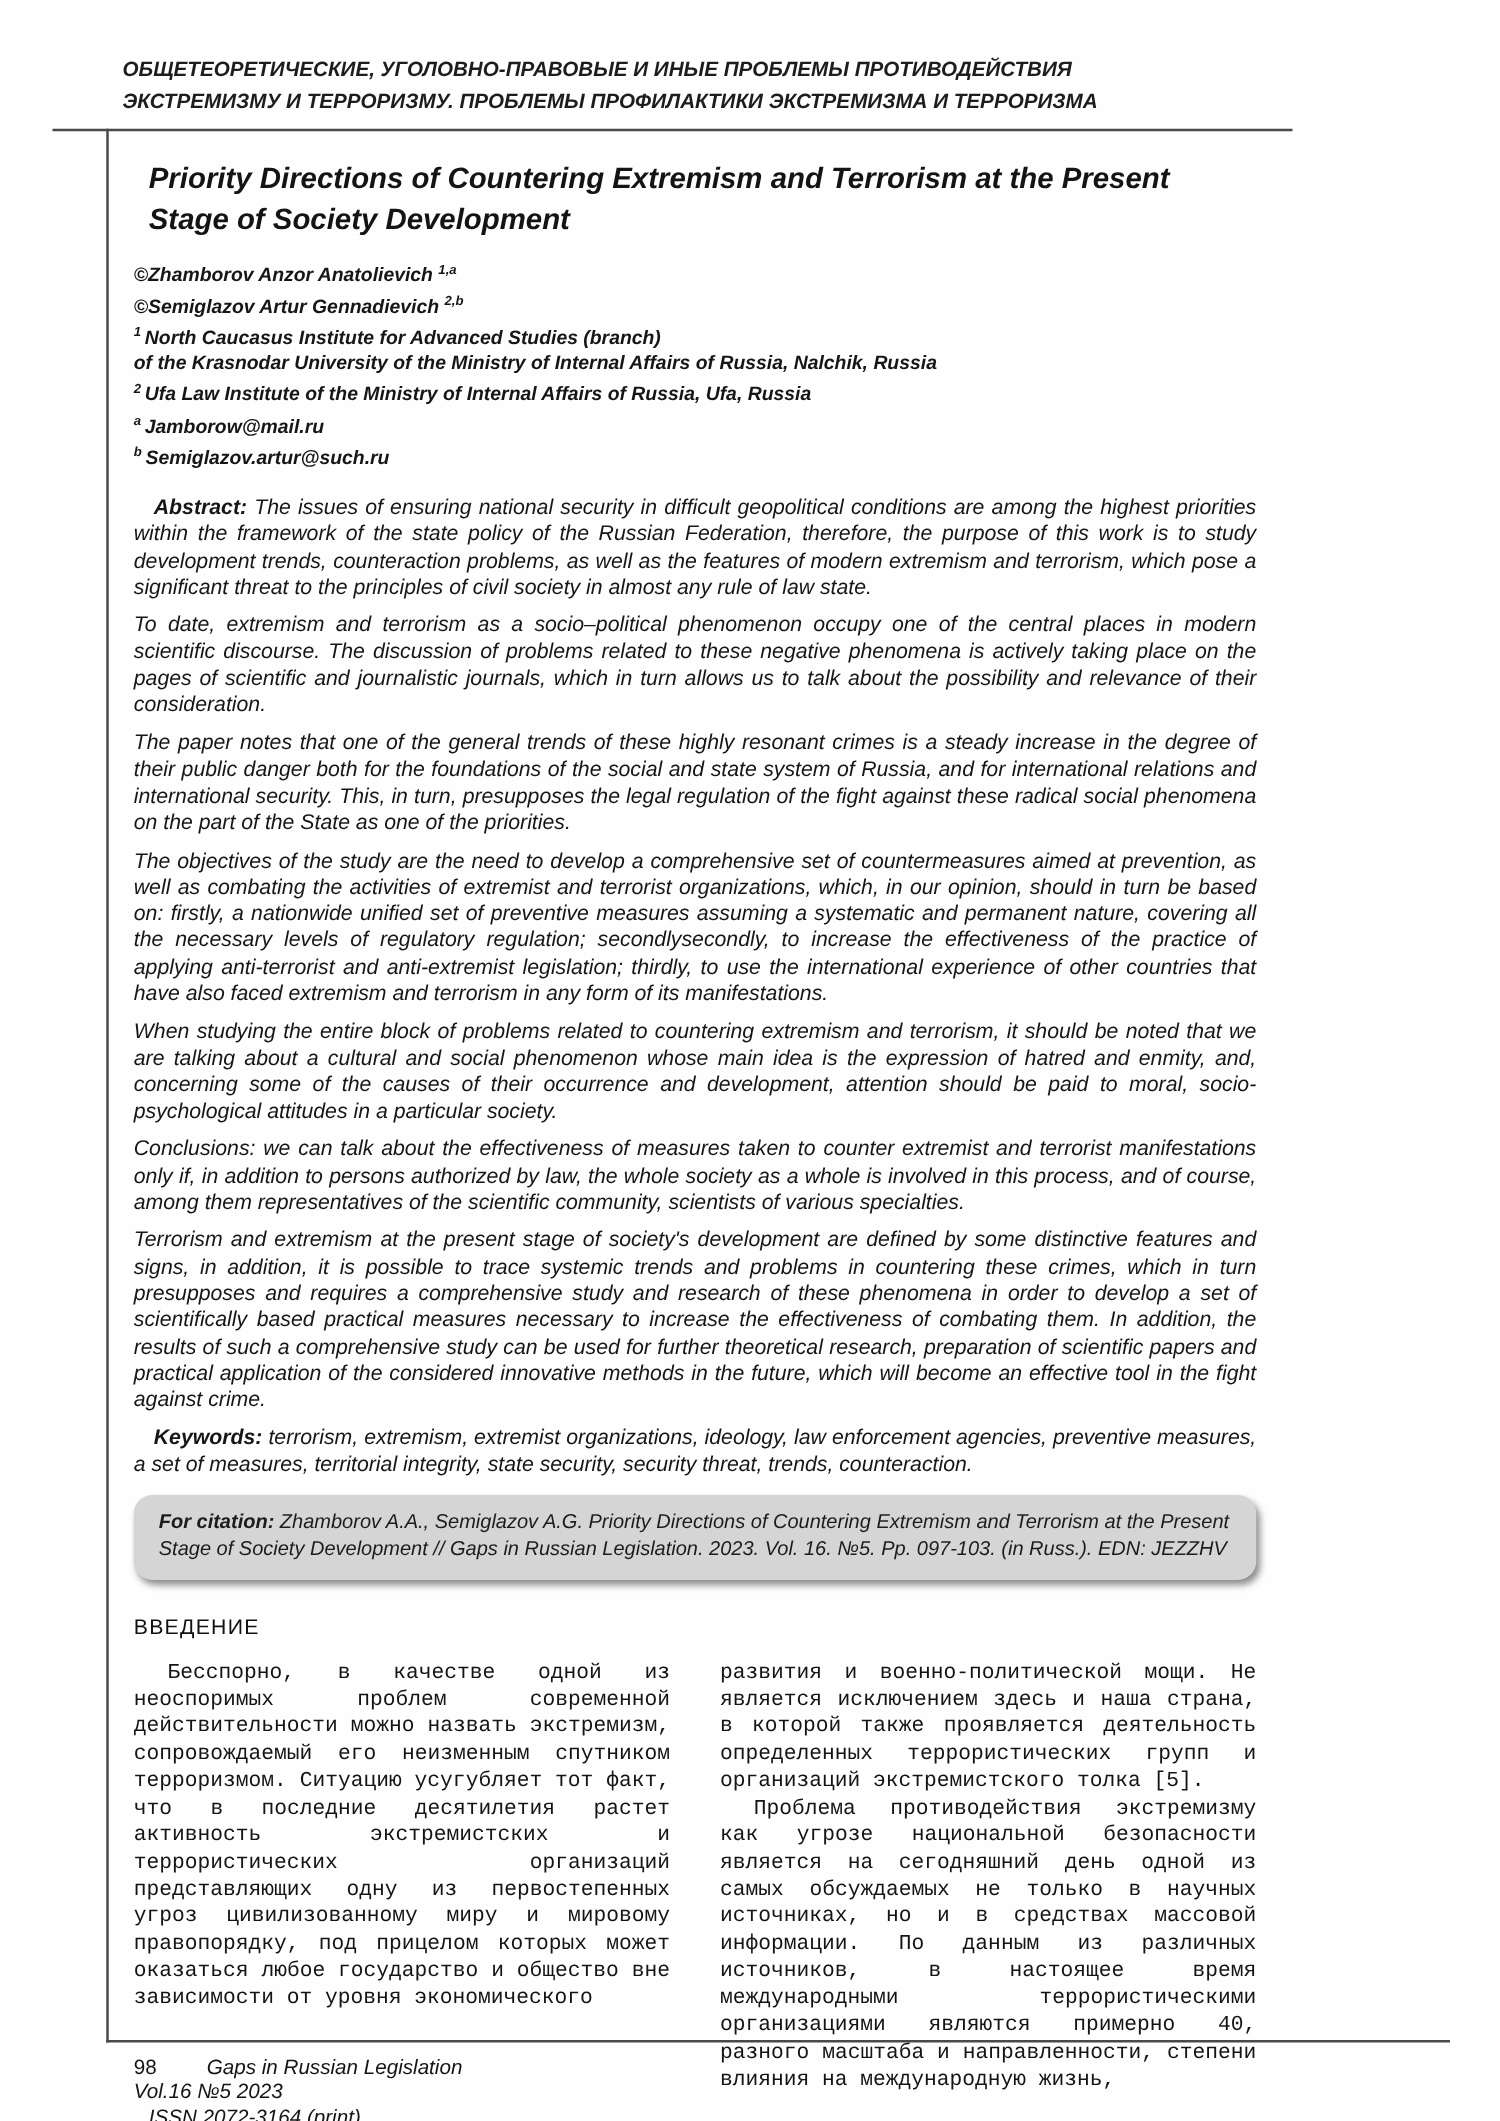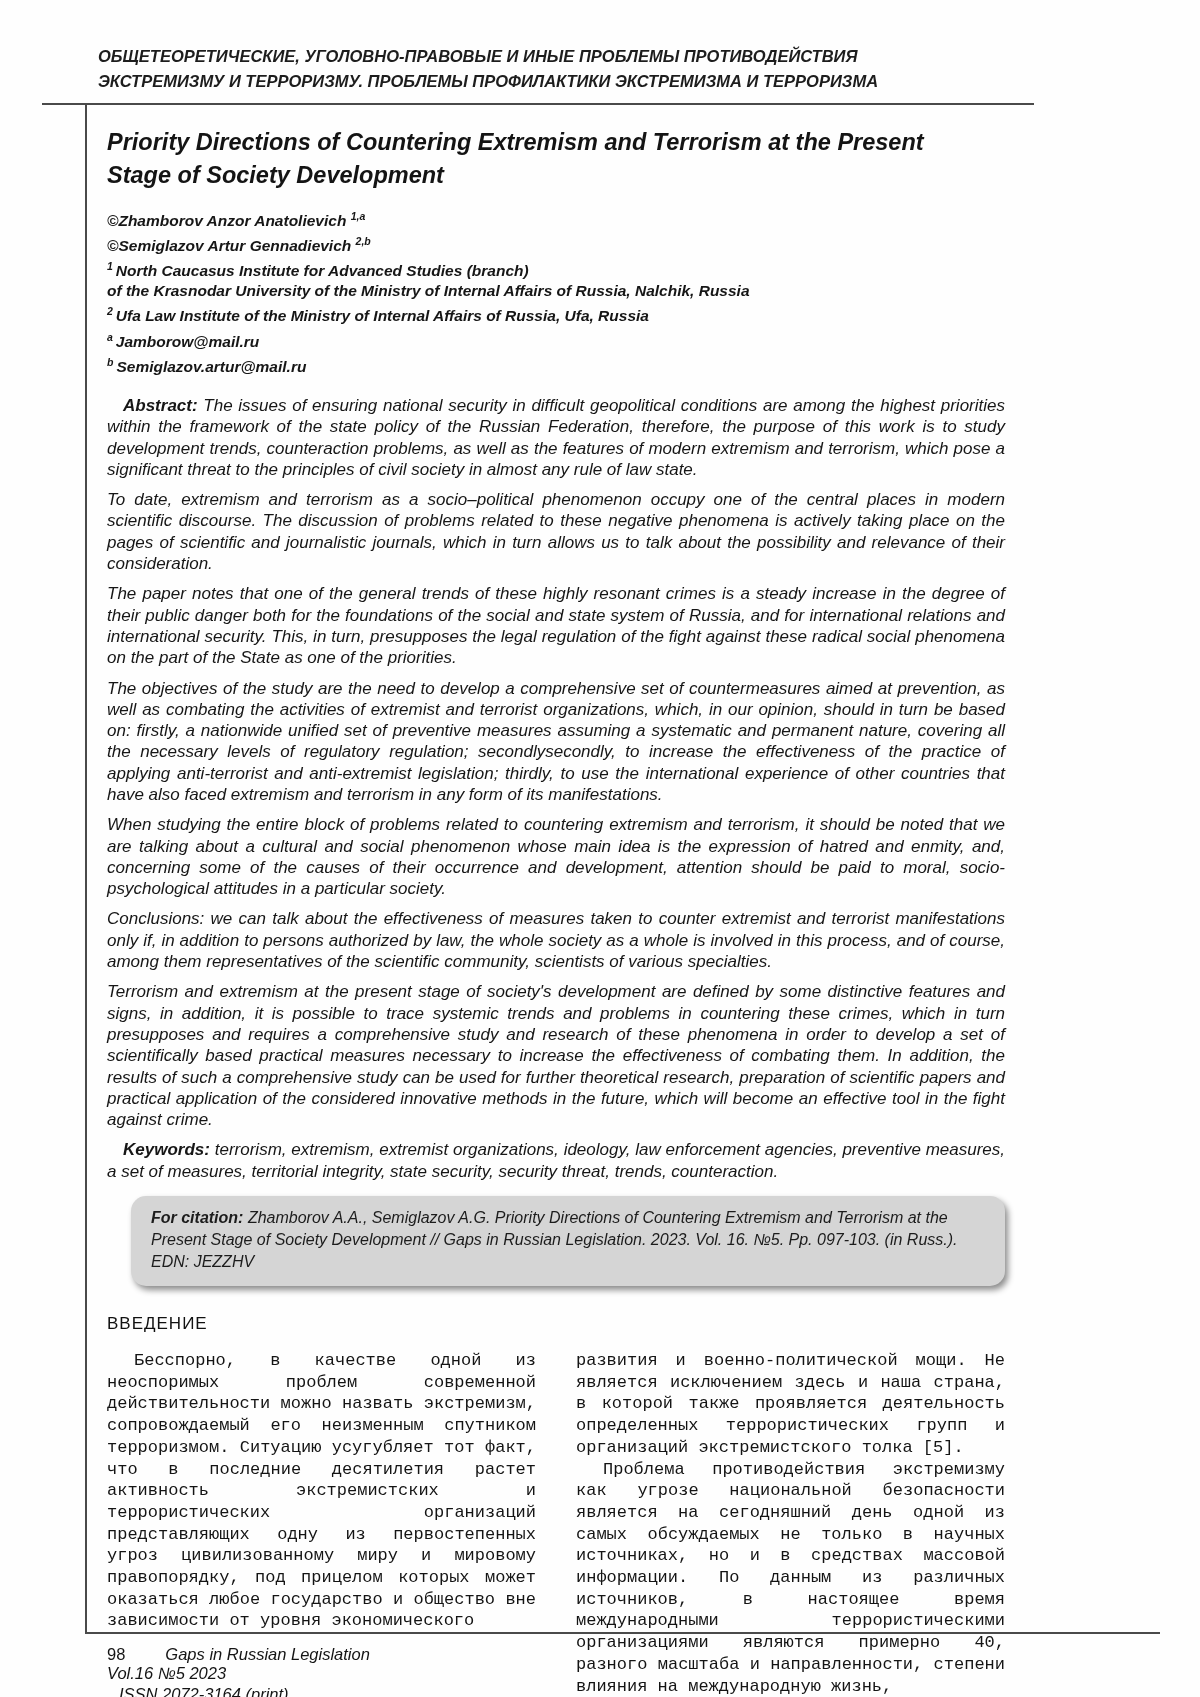--- a/index.html
+++ b/index.html
@@ -46,21 +46,21 @@
   }
 
   
   .content {
     position: absolute;
     left: 107px; top: 126px;
     width: 898px;
   }
 
   .title {
-    margin: 0 0 14px 0;
+    margin: 0 0 14px 12px;
     font-style: italic;
     font-weight: 700;
     font-size: 23.5px;
     line-height: 33px;
     max-width: 880px;
     color: #141414;
   }
 
   .authors {
     font-style: italic;
@@ -85,21 +85,20 @@
   .citation-box {
     margin-top: 14px;
     background: #d5d5d5;
     border-radius: 15px;
     padding: 11px 20px 13px 20px;
     box-shadow: 3px 4px 6px rgba(0,0,0,0.45);
     font-style: italic;
     font-size: 16px;
     line-height: 22px;
     color: #1c1c1c;
-    margin-left: 24px;
   }
   .citation-box b { font-weight: 700; }
 
   .intro { margin-top: 28px; }
   .intro-heading {
     margin: 0 0 16px 0;
     font-size: 17px;
     font-weight: 400;
     letter-spacing: 1px;
     color: #111;
@@ -151,21 +150,21 @@
 
     <h1 class="title">Priority Directions of Countering Extremism and Terrorism at the Present Stage of Society Development</h1>
 
     <div class="authors">
       <div><span>©Zhamborov Anzor Anatolievich</span>&nbsp;<sup>1,a</sup></div>
       <div><span>©Semiglazov Artur Gennadievich</span>&nbsp;<sup>2,b</sup></div>
       <div class="aff"><sup>1</sup><span>North Caucasus Institute for Advanced Studies (branch)</span></div>
       <div class="aff"><span>of the Krasnodar University of the Ministry of Internal Affairs of Russia, Nalchik, Russia</span></div>
       <div class="aff"><sup>2</sup><span>Ufa Law Institute of the Ministry of Internal Affairs of Russia, Ufa, Russia</span></div>
       <div class="aff"><sup>a</sup><span>Jamborow@mail.ru</span></div>
-      <div class="aff"><sup>b</sup><span>Semiglazov.artur@mail.ru</span></div>
+      <div class="aff"><sup>b</sup><span>Semiglazov.artur@such.ru</span></div>
     </div>
 
     <div class="abstract">
       <p><b>Abstract:</b> <span>The issues of ensuring national security in difficult geopolitical conditions are among the highest priorities within the framework of the state policy of the Russian Federation, therefore, the purpose of this work is to study development trends, counteraction problems, as well as the features of modern extremism and terrorism, which pose a significant threat to the principles of civil society in almost any rule of law state.</span></p>
       <p>To date, extremism and terrorism as a socio–political phenomenon occupy one of the central places in modern scientific discourse. The discussion of problems related to these negative phenomena is actively taking place on the pages of scientific and journalistic journals, which in turn allows us to talk about the possibility and relevance of their consideration.</p>
       <p>The paper notes that one of the general trends of these highly resonant crimes is a steady increase in the degree of their public danger both for the foundations of the social and state system of Russia, and for international relations and international security. This, in turn, presupposes the legal regulation of the fight against these radical social phenomena on the part of the State as one of the priorities.</p>
       <p>The objectives of the study are the need to develop a comprehensive set of countermeasures aimed at prevention, as well as combating the activities of extremist and terrorist organizations, which, in our opinion, should in turn be based on: firstly, a nationwide unified set of preventive measures assuming a systematic and permanent nature, covering all the necessary levels of regulatory regulation; secondlysecondly, to increase the effectiveness of the practice of applying anti-terrorist and anti-extremist legislation; thirdly, to use the international experience of other countries that have also faced extremism and terrorism in any form of its manifestations.</p>
       <p>When studying the entire block of problems related to countering extremism and terrorism, it should be noted that we are talking about a cultural and social phenomenon whose main idea is the expression of hatred and enmity, and, concerning some of the causes of their occurrence and development, attention should be paid to moral, socio-psychological attitudes in a particular society.</p>
       <p>Conclusions: we can talk about the effectiveness of measures taken to counter extremist and terrorist manifestations only if, in addition to persons authorized by law, the whole society as a whole is involved in this process, and of course, among them representatives of the scientific community, scientists of various specialties.</p>
       <p>Terrorism and extremism at the present stage of society's development are defined by some distinctive features and signs, in addition, it is possible to trace systemic trends and problems in countering these crimes, which in turn presupposes and requires a comprehensive study and research of these phenomena in order to develop a set of scientifically based practical measures necessary to increase the effectiveness of combating them. In addition, the results of such a comprehensive study can be used for further theoretical research, preparation of scientific papers and practical application of the considered innovative methods in the future, which will become an effective tool in the fight against crime.</p>

